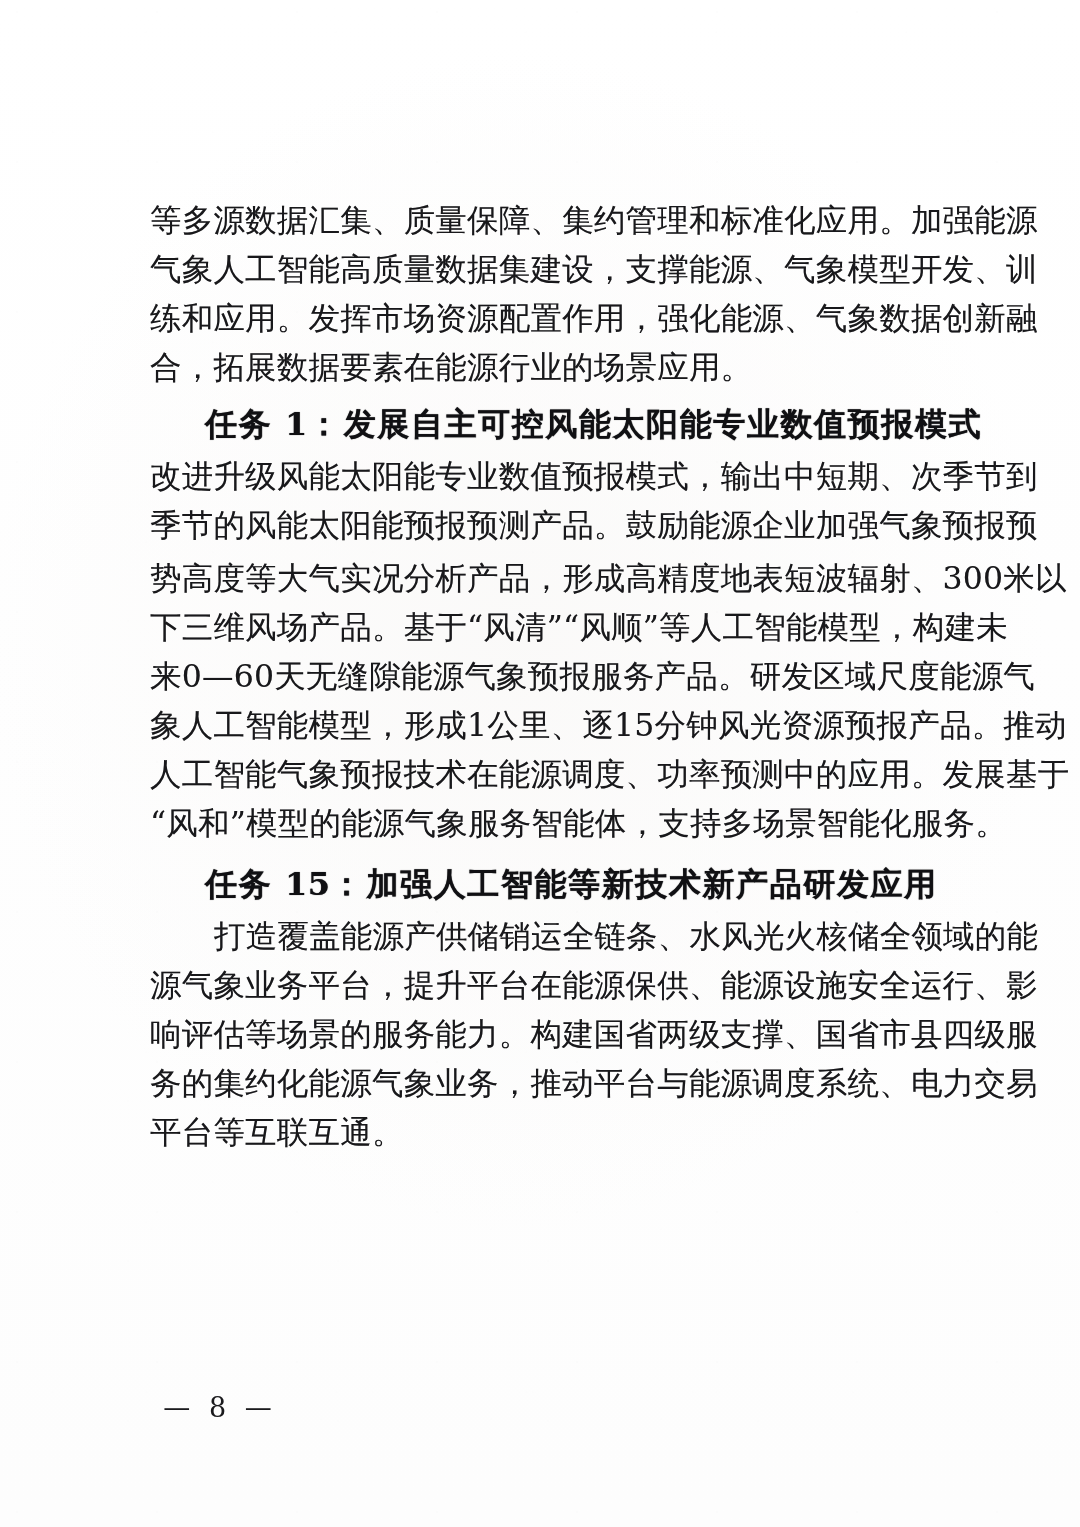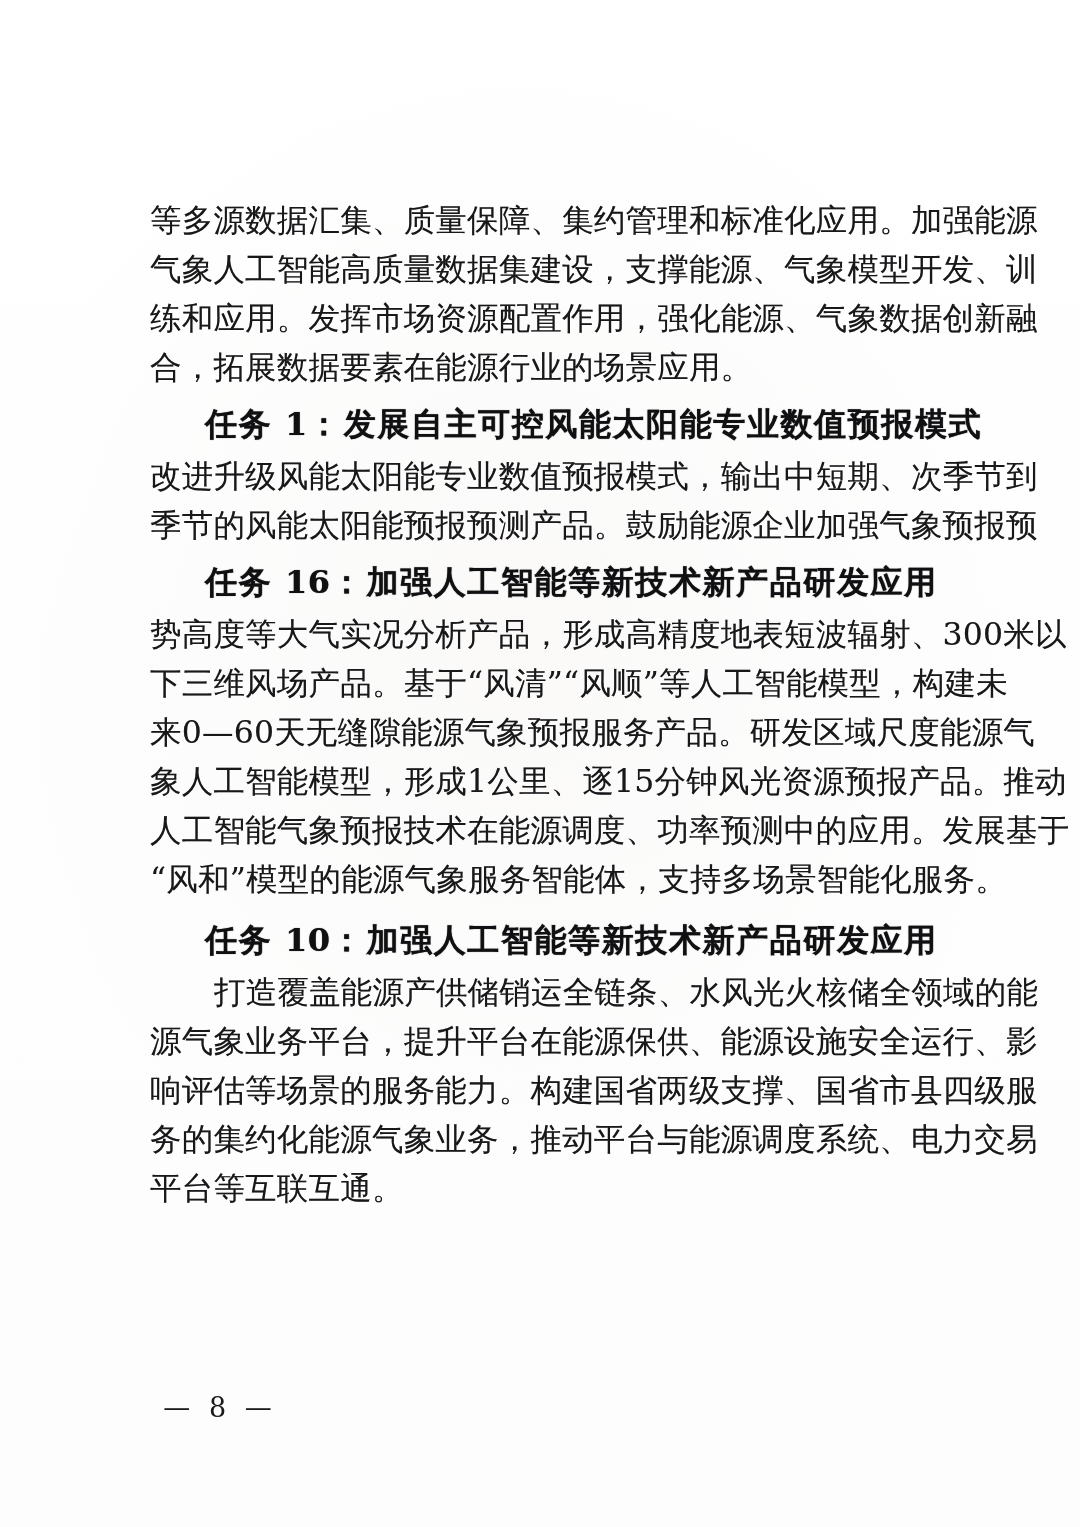--- a/index.html
+++ b/index.html
@@ -271,23 +271,20 @@
           <span>气</span>
           <span>象</span>
           <span>预</span>
           <span>报</span>
           <span>预</span>
         </span>
     </div>
 
     <div class="gap-sm"></div>
 
-    <div class="heading">
-      <span class="lbl">任务</span><span>&nbsp;</span><span class="num">16</span><span class="sep">：</span><span class="ttl">加强人工智能等新技术新产品研发应用</span>
-    </div>
 
     <div class="para">
       <span class="line just">
           <span>势</span>
           <span>高</span>
           <span>度</span>
           <span>等</span>
           <span>大</span>
           <span>气</span>
           <span>实</span>
@@ -468,21 +465,21 @@
           <span>化</span>
           <span>服</span>
           <span>务</span>
           <span>。</span>
         </span>
     </div>
 
     <div class="gap-md"></div>
 
     <div class="heading">
-      <span class="lbl">任务</span><span>&nbsp;</span><span class="num">10</span><span class="sep">：</span><span class="ttl">加强人工智能等新技术新产品研发应用</span>
+      <span class="lbl">任务</span><span>&nbsp;</span><span class="num">15</span><span class="sep">：</span><span class="ttl">加强人工智能等新技术新产品研发应用</span>
     </div>
 
     <div class="para">
       <span class="line indent">打造覆盖能源产供储销运全链条、水风光火核储全领域的能</span>
       <span class="line just">
           <span>源</span>
           <span>气</span>
           <span>象</span>
           <span>业</span>
           <span>务</span>

